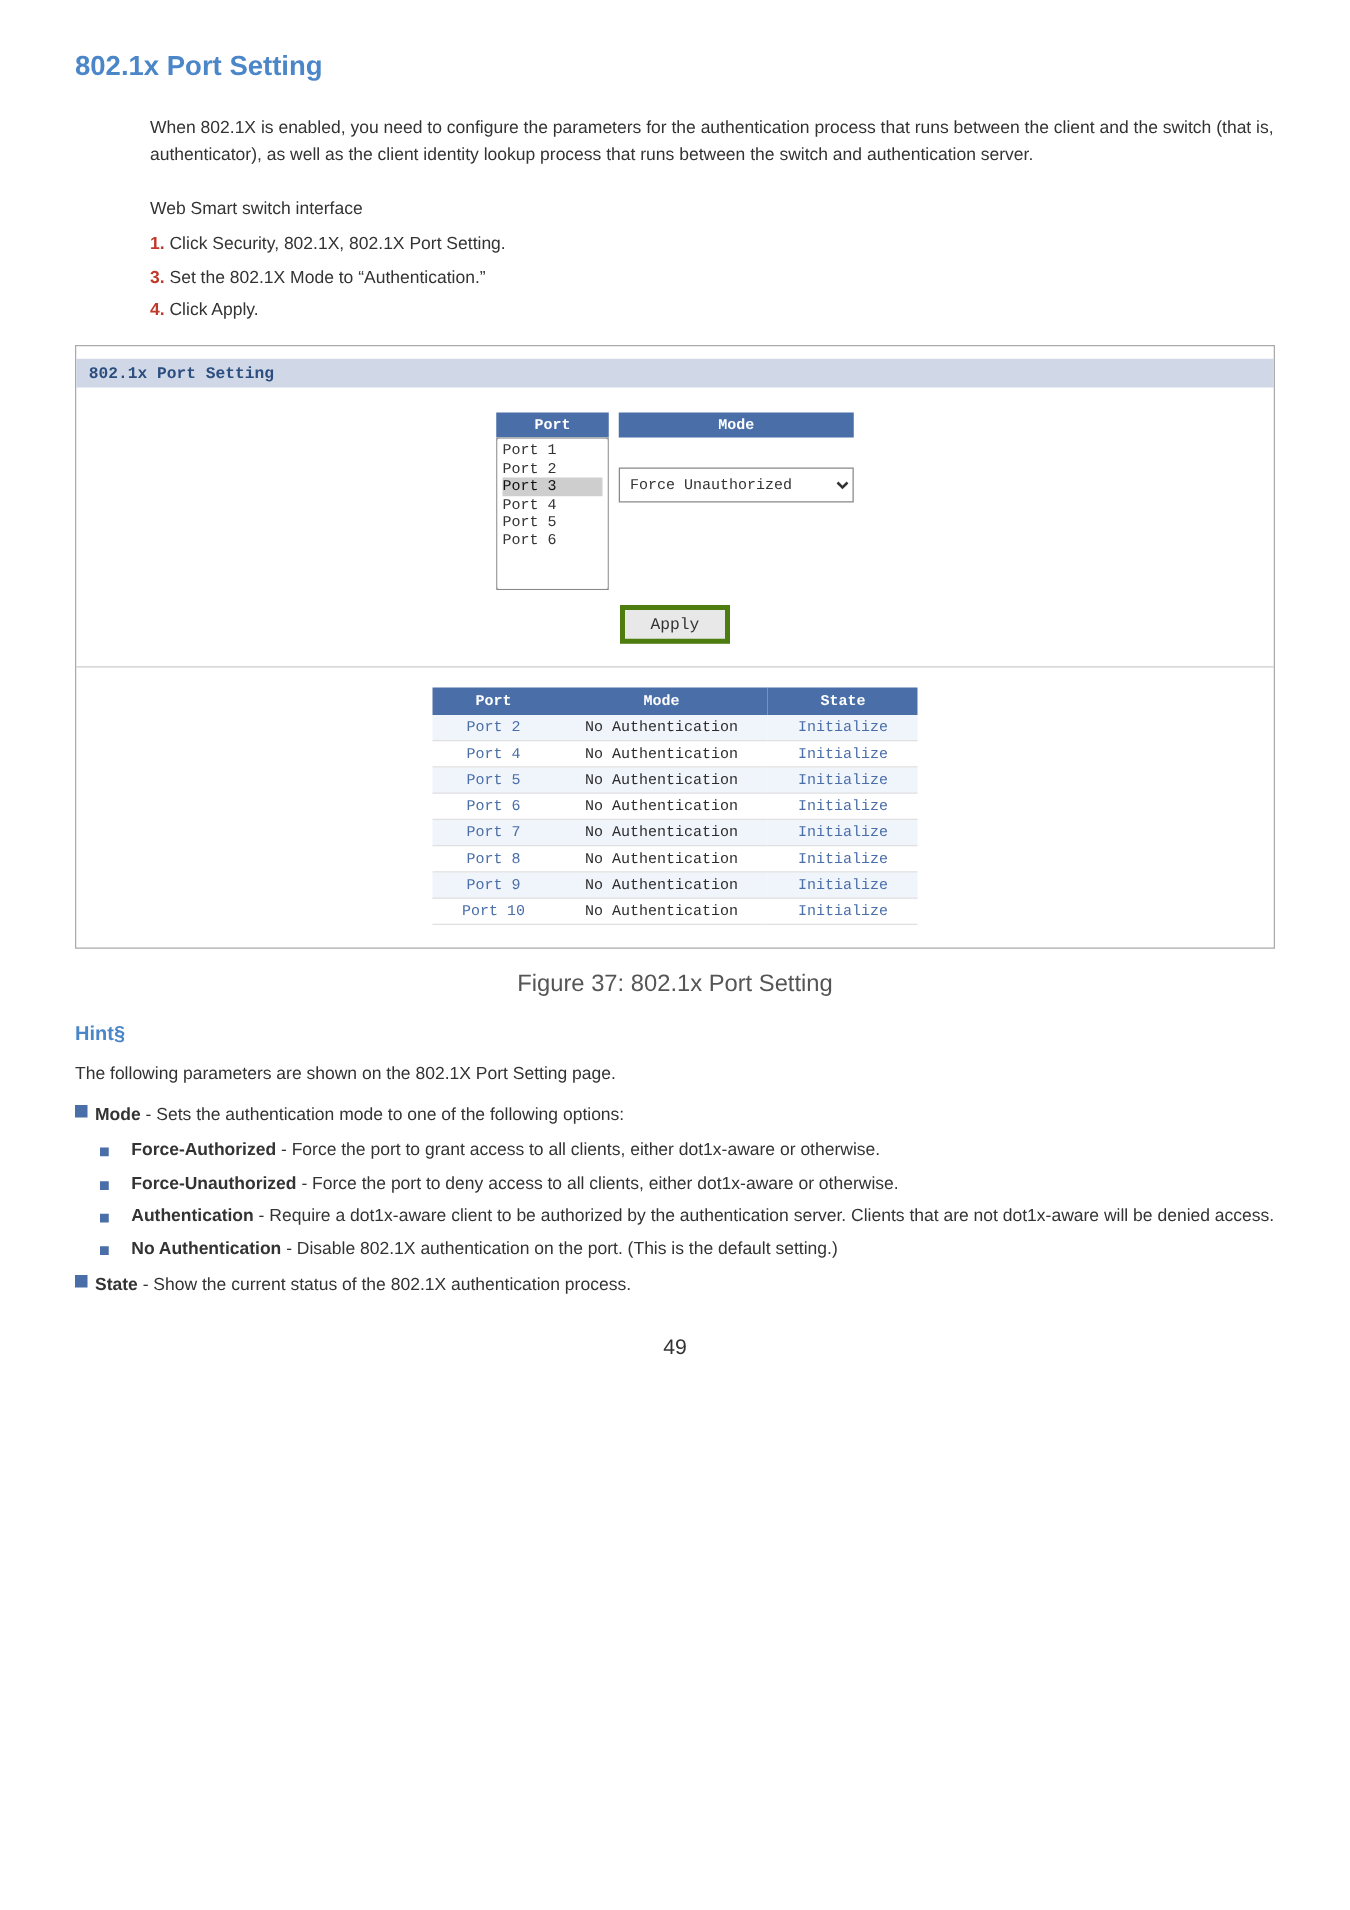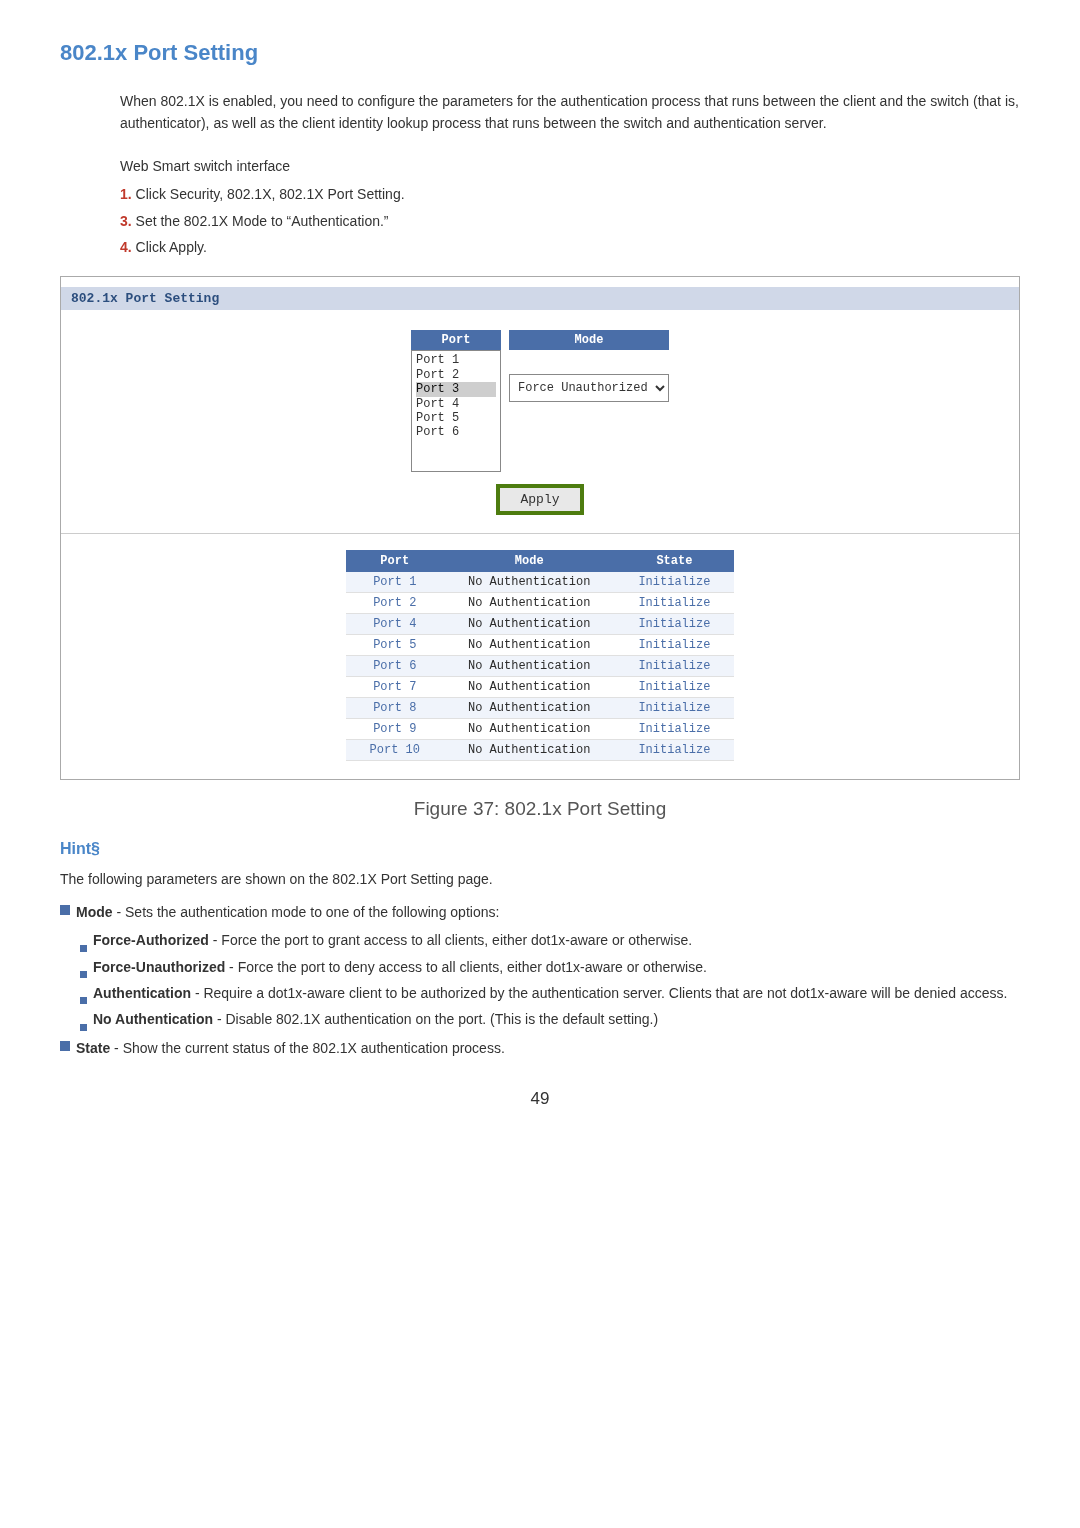--- a/index.html
+++ b/index.html
@@ -104,21 +104,21 @@
       align-items: center;
       margin-top: 24px;
     }
     .mode-select {
       border: 1px solid #888;
       background: #fff;
       font-size: 12px;
       font-family: 'Courier New', monospace;
       color: #333;
       padding: 2px 4px;
-      width: 160px;
+      width: 188px;
       height: 28px;
     }
     .apply-btn-row {
       display: flex;
       justify-content: center;
       margin-top: 12px;
     }
     .apply-btn {
       background: #e8e8e8;
       border: 4px solid #4d7c0f;
@@ -196,22 +196,22 @@
       height: 10px;
       background: #4a6ea8;
       flex-shrink: 0;
       margin-top: 4px;
     }
     .hint-sub-item {
       margin-left: 20px;
       margin-bottom: 4px;
       line-height: 1.6;
       display: flex;
-      align-items: flex-end;
-      gap: 6px;
+      align-items: center;
+      gap: 18px;
     }
     .hint-sub-bullet {
       display: inline-block;
       width: 7px;
       height: 7px;
       background: #4a6ea8;
       flex-shrink: 0;
       margin-top: 5px;
     }
     .hint-bold {
@@ -293,25 +293,20 @@
   <div class="status-table-wrapper">
     <table class="status-table">
       <thead>
         <tr>
           <th>Port</th>
           <th>Mode</th>
           <th>State</th>
         </tr>
       </thead>
       <tbody id="status-table-body">
-      <tr>
-      <td class="port-cell">Port 1</td>
-      <td class="mode-cell">No Authentication</td>
-      <td class="state-cell">Initialize</td>
-    </tr>
           <tr>
       <td class="port-cell">Port 2</td>
       <td class="mode-cell">No Authentication</td>
       <td class="state-cell">Initialize</td>
     </tr>
           <tr>
       <td class="port-cell">Port 4</td>
       <td class="mode-cell">No Authentication</td>
       <td class="state-cell">Initialize</td>
     </tr>

